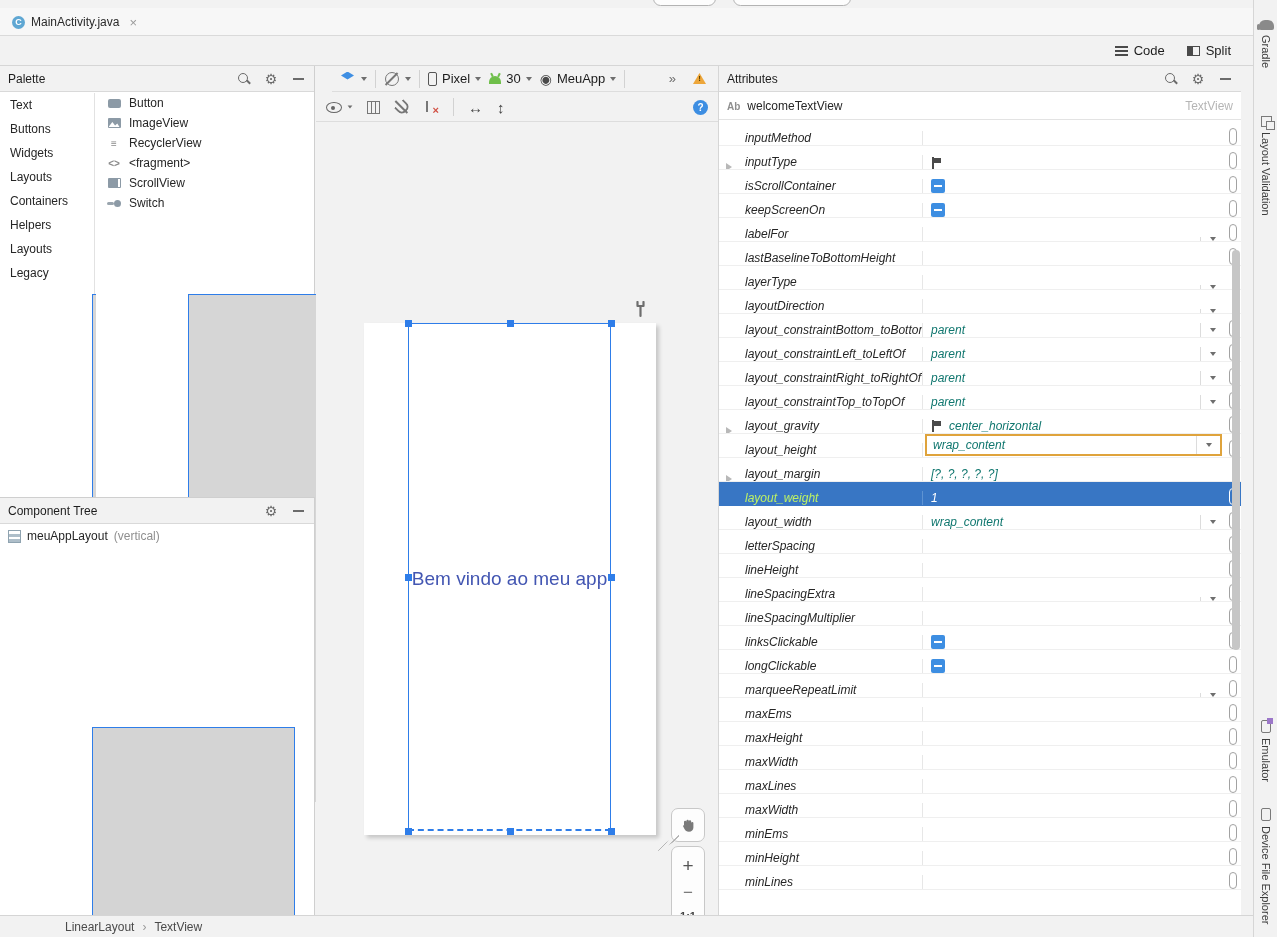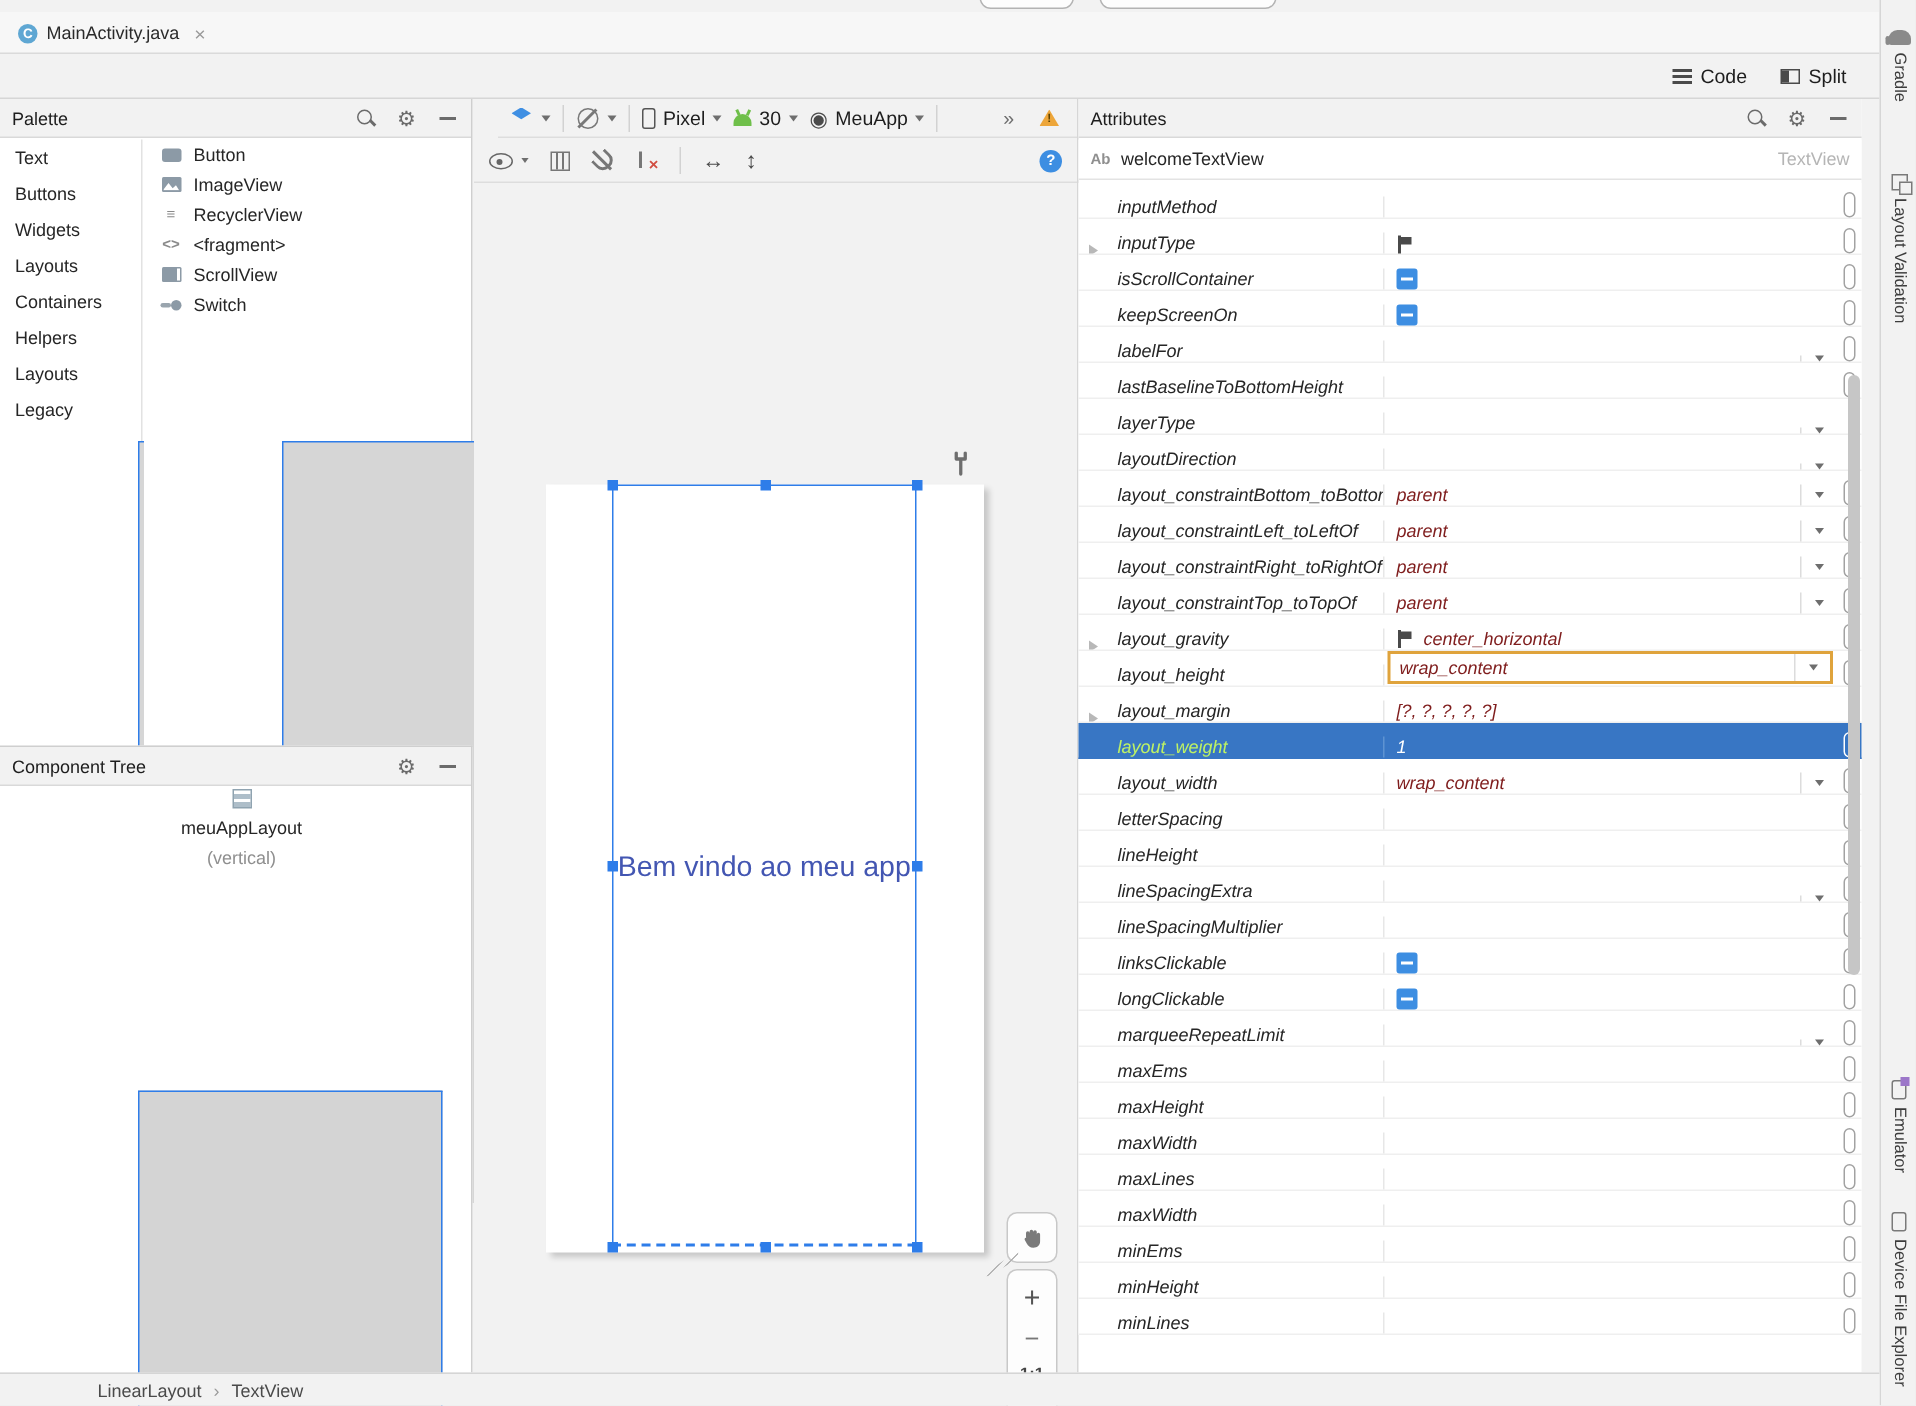--- a/index.html
+++ b/index.html
@@ -115,21 +115,21 @@
   .hatch{ position:absolute; left:337px; top:712px; width:26px; height:17px; background:repeating-linear-gradient(135deg,transparent 0 3px,#AFAFAF 3px 4px); clip-path:polygon(0 100%,100% 0,100% 30%,20% 100%); opacity:.9; }
 
   
   .attrs{ position:absolute; left:718px; top:66px; width:523px; height:849px; background:#FFFFFF; border-left:1px solid #D6D6D6; }
   .acomp{ position:absolute; left:0; top:27px; right:0; height:27px; display:flex; align-items:center; padding:0 8px; gap:7px; border-bottom:1px solid #E3E3E3; background:#FFF; }
   .acomp .type{ margin-left:auto; color:#B5B5B5; }
   .attr-rows{ position:absolute; left:0; top:56px; right:0; }
   .attr-row{ height:24px; display:flex; align-items:flex-end; border-bottom:1px solid #EFEFEF; background:#FFF;font-style:italic; }
   .attr-name{ width:204px; flex:none; display:flex; align-items:center; padding-left:26px; position:relative; border-right:1px solid #E7E7E7; color:#262626; overflow:hidden; white-space:nowrap; }
   .expander{ position:absolute; left:7px; top:8px; width:0; height:0; border-top:4px solid transparent; border-bottom:4px solid transparent; border-left:6px solid #B8B8B8; }
-  .attr-value{ flex:1; display:flex; align-items:center; position:relative; color:#7f1d1d; }
+  .attr-value{ flex:1; display:flex; align-items:center; position:relative; color:#0f766e; }
   .vtext{ padding-left:8px; white-space:nowrap; }
   .chk{ width:14px; height:14px; margin-left:8px; background:#3D8EE2; border-radius:2px; position:relative; flex:none; }
   .chk::after{ content:""; position:absolute; left:3px; top:6px; width:8px; height:2px; background:#fff; }
   .flagic{ position:relative; width:10px; height:12px; margin-left:8px; flex:none; }
   .flagic::before{ content:""; position:absolute; left:1px; top:0; width:1.5px; height:12px; background:#4A4A4A; }
   .flagic::after{ content:""; position:absolute; left:2.5px; top:0.5px; width:7px; height:5px; background:#4A4A4A; }
   .dd{ margin-left:auto; width:24px; align-self:stretch; display:flex; align-items:center; justify-content:center; border-left:1px solid #DCDCDC; }
   .dd .caret{ border-top-color:#6E6E6E; }
   .pillzone{ width:17px; flex:none; display:flex; align-items:center; justify-content:center; }
   .pill{ width:8px; height:17px; border:1px solid #A2A2A2; border-radius:4px; background:#FFF; }
@@ -289,21 +289,21 @@
   <div class="comptree">
     <div class="phead">
       <span>Component Tree</span>
       <span class="sp"></span>
       <span class="hicon i-gear">⚙</span>
       <span class="hicon">
           <span class="i-minus"></span>
         </span>
     </div>
     <div class="tree-rows" id="tree-rows">
-        <div class="tree-row" style="padding-left: 8px; flex-direction: column;">
+        <div class="tree-row" style="padding-left: 8px;">
           <span class="ti-linear"></span>
           <span>meuAppLayout</span>
           <span class="tree-meta">(vertical)</span>
         </div>
         <div class="tree-row sel" style="padding-left: 28px;"></div>
       </div>
   </div>
 
   <div class="canvas">
     <div class="dtb1">

